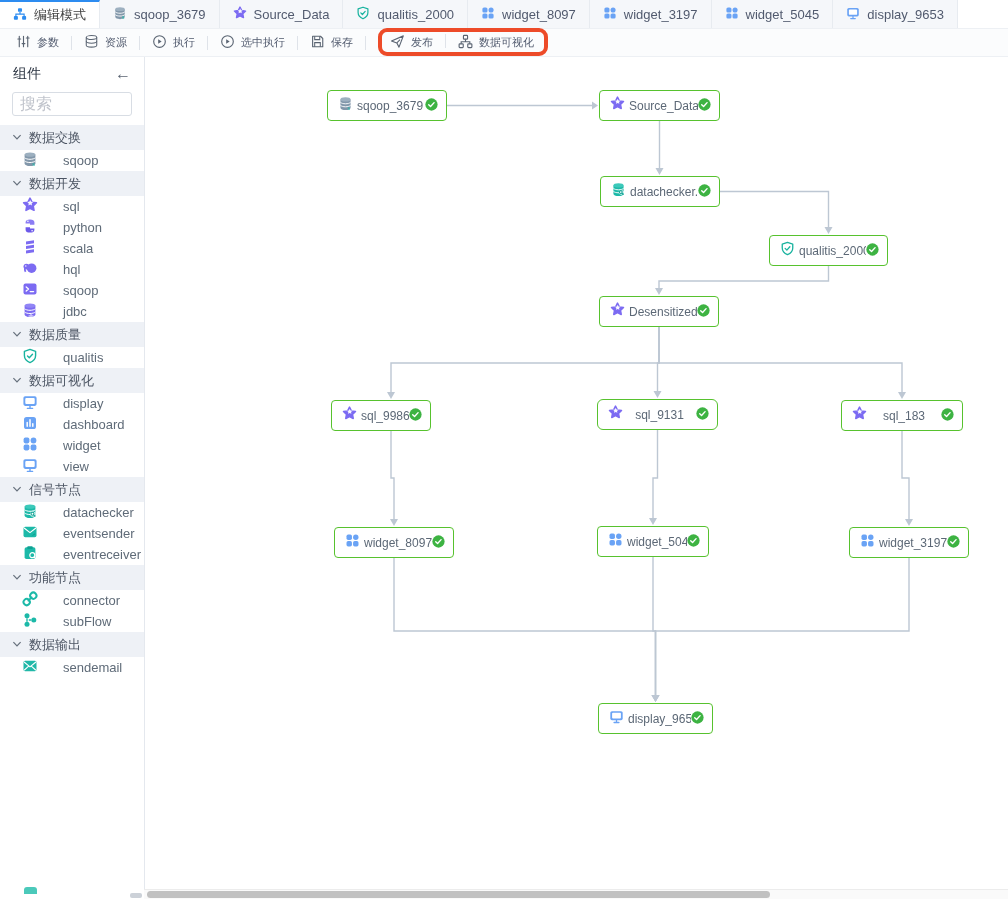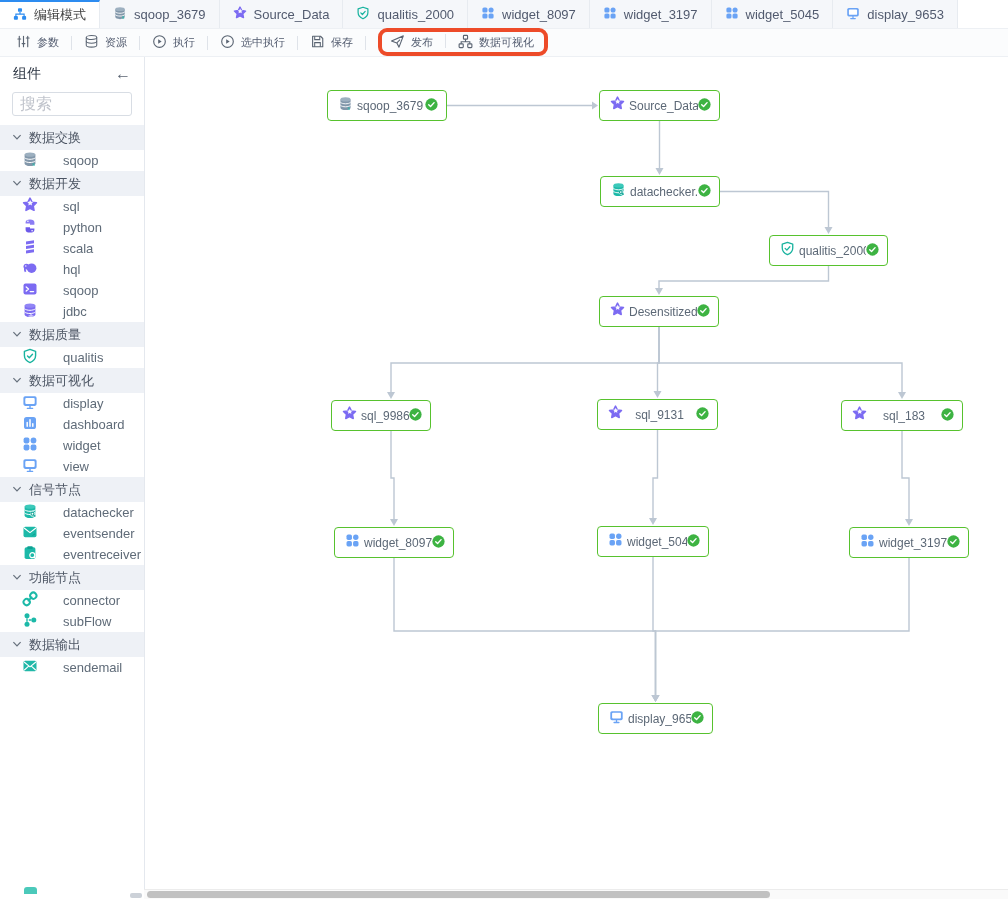--- a/index.html
+++ b/index.html
@@ -519,21 +519,21 @@
           <span><svg width="15" height="15" viewBox="0 0 16 16">
               <path d="M8 1.2l2 4 4.4.6-3.2 3.1.8 4.4L8 11.2l-4 2.1.8-4.4L1.6 5.8 6 5.2z" fill="#7c6bf2" stroke="#7c6bf2" stroke-width="1.6" stroke-linejoin="round"></path>
               <path transform="translate(4.6 2.4) scale(0.45)" d="M8 1.2l2 4 4.4.6-3.2 3.1.8 4.4L8 11.2l-4 2.1.8-4.4L1.6 5.8 6 5.2z" fill="#fff" opacity=".95"></path>
             </svg></span>
           <span class="nlabel">sql_9986</span>
           <span class="badge"><svg width="13" height="13" viewBox="0 0 14 14">
               <circle cx="7" cy="7" r="6.6" fill="#3db342"></circle>
               <path d="M4 7.2l2 2 3.8-4.2" stroke="#fff" stroke-width="1.5" fill="none" stroke-linecap="round" stroke-linejoin="round"></path>
             </svg></span>
         </div>
-        <div class="node" style="left: 452px; top: 342px; width: 121px;">
+        <div class="node" style="left: 452px; top: 342px; width: 121px; border-radius: 6px;">
           <span><svg width="15" height="15" viewBox="0 0 16 16">
               <path d="M8 1.2l2 4 4.4.6-3.2 3.1.8 4.4L8 11.2l-4 2.1.8-4.4L1.6 5.8 6 5.2z" fill="#7c6bf2" stroke="#7c6bf2" stroke-width="1.6" stroke-linejoin="round"></path>
               <path transform="translate(4.6 2.4) scale(0.45)" d="M8 1.2l2 4 4.4.6-3.2 3.1.8 4.4L8 11.2l-4 2.1.8-4.4L1.6 5.8 6 5.2z" fill="#fff" opacity=".95"></path>
             </svg></span>
           <span class="nlabel">sql_9131</span>
           <span class="badge"><svg width="13" height="13" viewBox="0 0 14 14">
               <circle cx="7" cy="7" r="6.6" fill="#3db342"></circle>
               <path d="M4 7.2l2 2 3.8-4.2" stroke="#fff" stroke-width="1.5" fill="none" stroke-linecap="round" stroke-linejoin="round"></path>
             </svg></span>
         </div>

